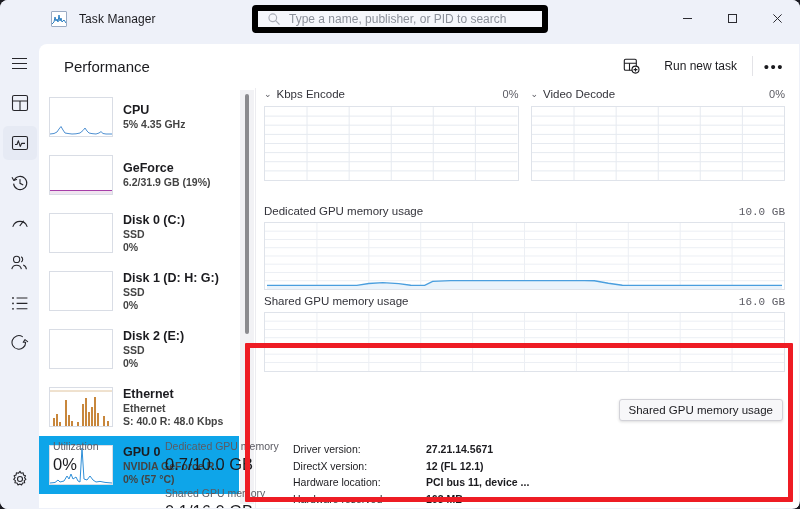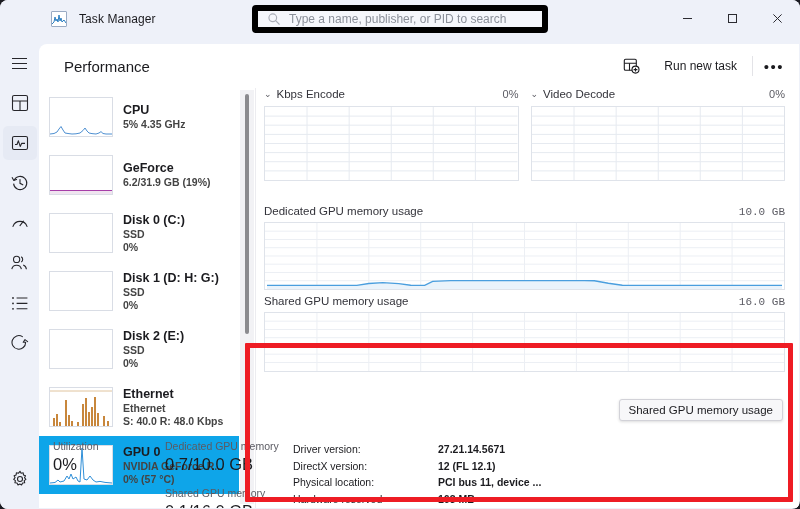--- a/index.html
+++ b/index.html
@@ -180,21 +180,21 @@
     position: absolute; left: 0; right: 0; top: 352px; bottom: 0;
     display: flex; padding-left: 14px; padding-top: 6px; margin-top: 37px;
   }
   .stat-col-a { width: 112px; }
   .stat-col-b { width: 128px; }
   .stat-block { margin-bottom: 11px; }
   .stat-label { font-size: 10.5px; color: #5b5b63; line-height: 14px; }
   .stat-value { font-size: 16.5px; color: #1b1b1f; line-height: 22px; }
 
   .info-table { font-size: 10.5px; color: #1b1b1f; padding-top: 2px; }
-  .info-row { display: flex; line-height: 16.5px; gap: 12px; }
+  .info-row { display: flex; line-height: 16.5px; }
   .info-key { width: 133px; color: #1b1b1f; }
   .info-val { color: #1b1b1f; font-weight: bold; }
 
   
   .redbox {
     position: absolute; left: 245px; top: 343px; width: 548px; height: 159px;
     border: 5px solid #ee1c24; z-index: 8; pointer-events: none;
     border-radius: 1px;
   }
 </style>
@@ -574,21 +574,21 @@
       <div class="info-table">
         <div class="info-row">
           <span class="info-key">Driver version:</span>
           <span class="info-val">27.21.14.5671</span>
         </div>
         <div class="info-row">
           <span class="info-key">DirectX version:</span>
           <span class="info-val">12 (FL 12.1)</span>
         </div>
         <div class="info-row">
-          <span class="info-key">Physical location:</span>
+          <span class="info-key">Hardware location:</span>
           <span class="info-val">PCI bus 11, device ...</span>
         </div>
         <div class="info-row">
           <span class="info-key">Hardware reserved memory:</span>
           <span class="info-val">163 MB</span>
         </div>
       </div>
     </div>
   </div>
 

